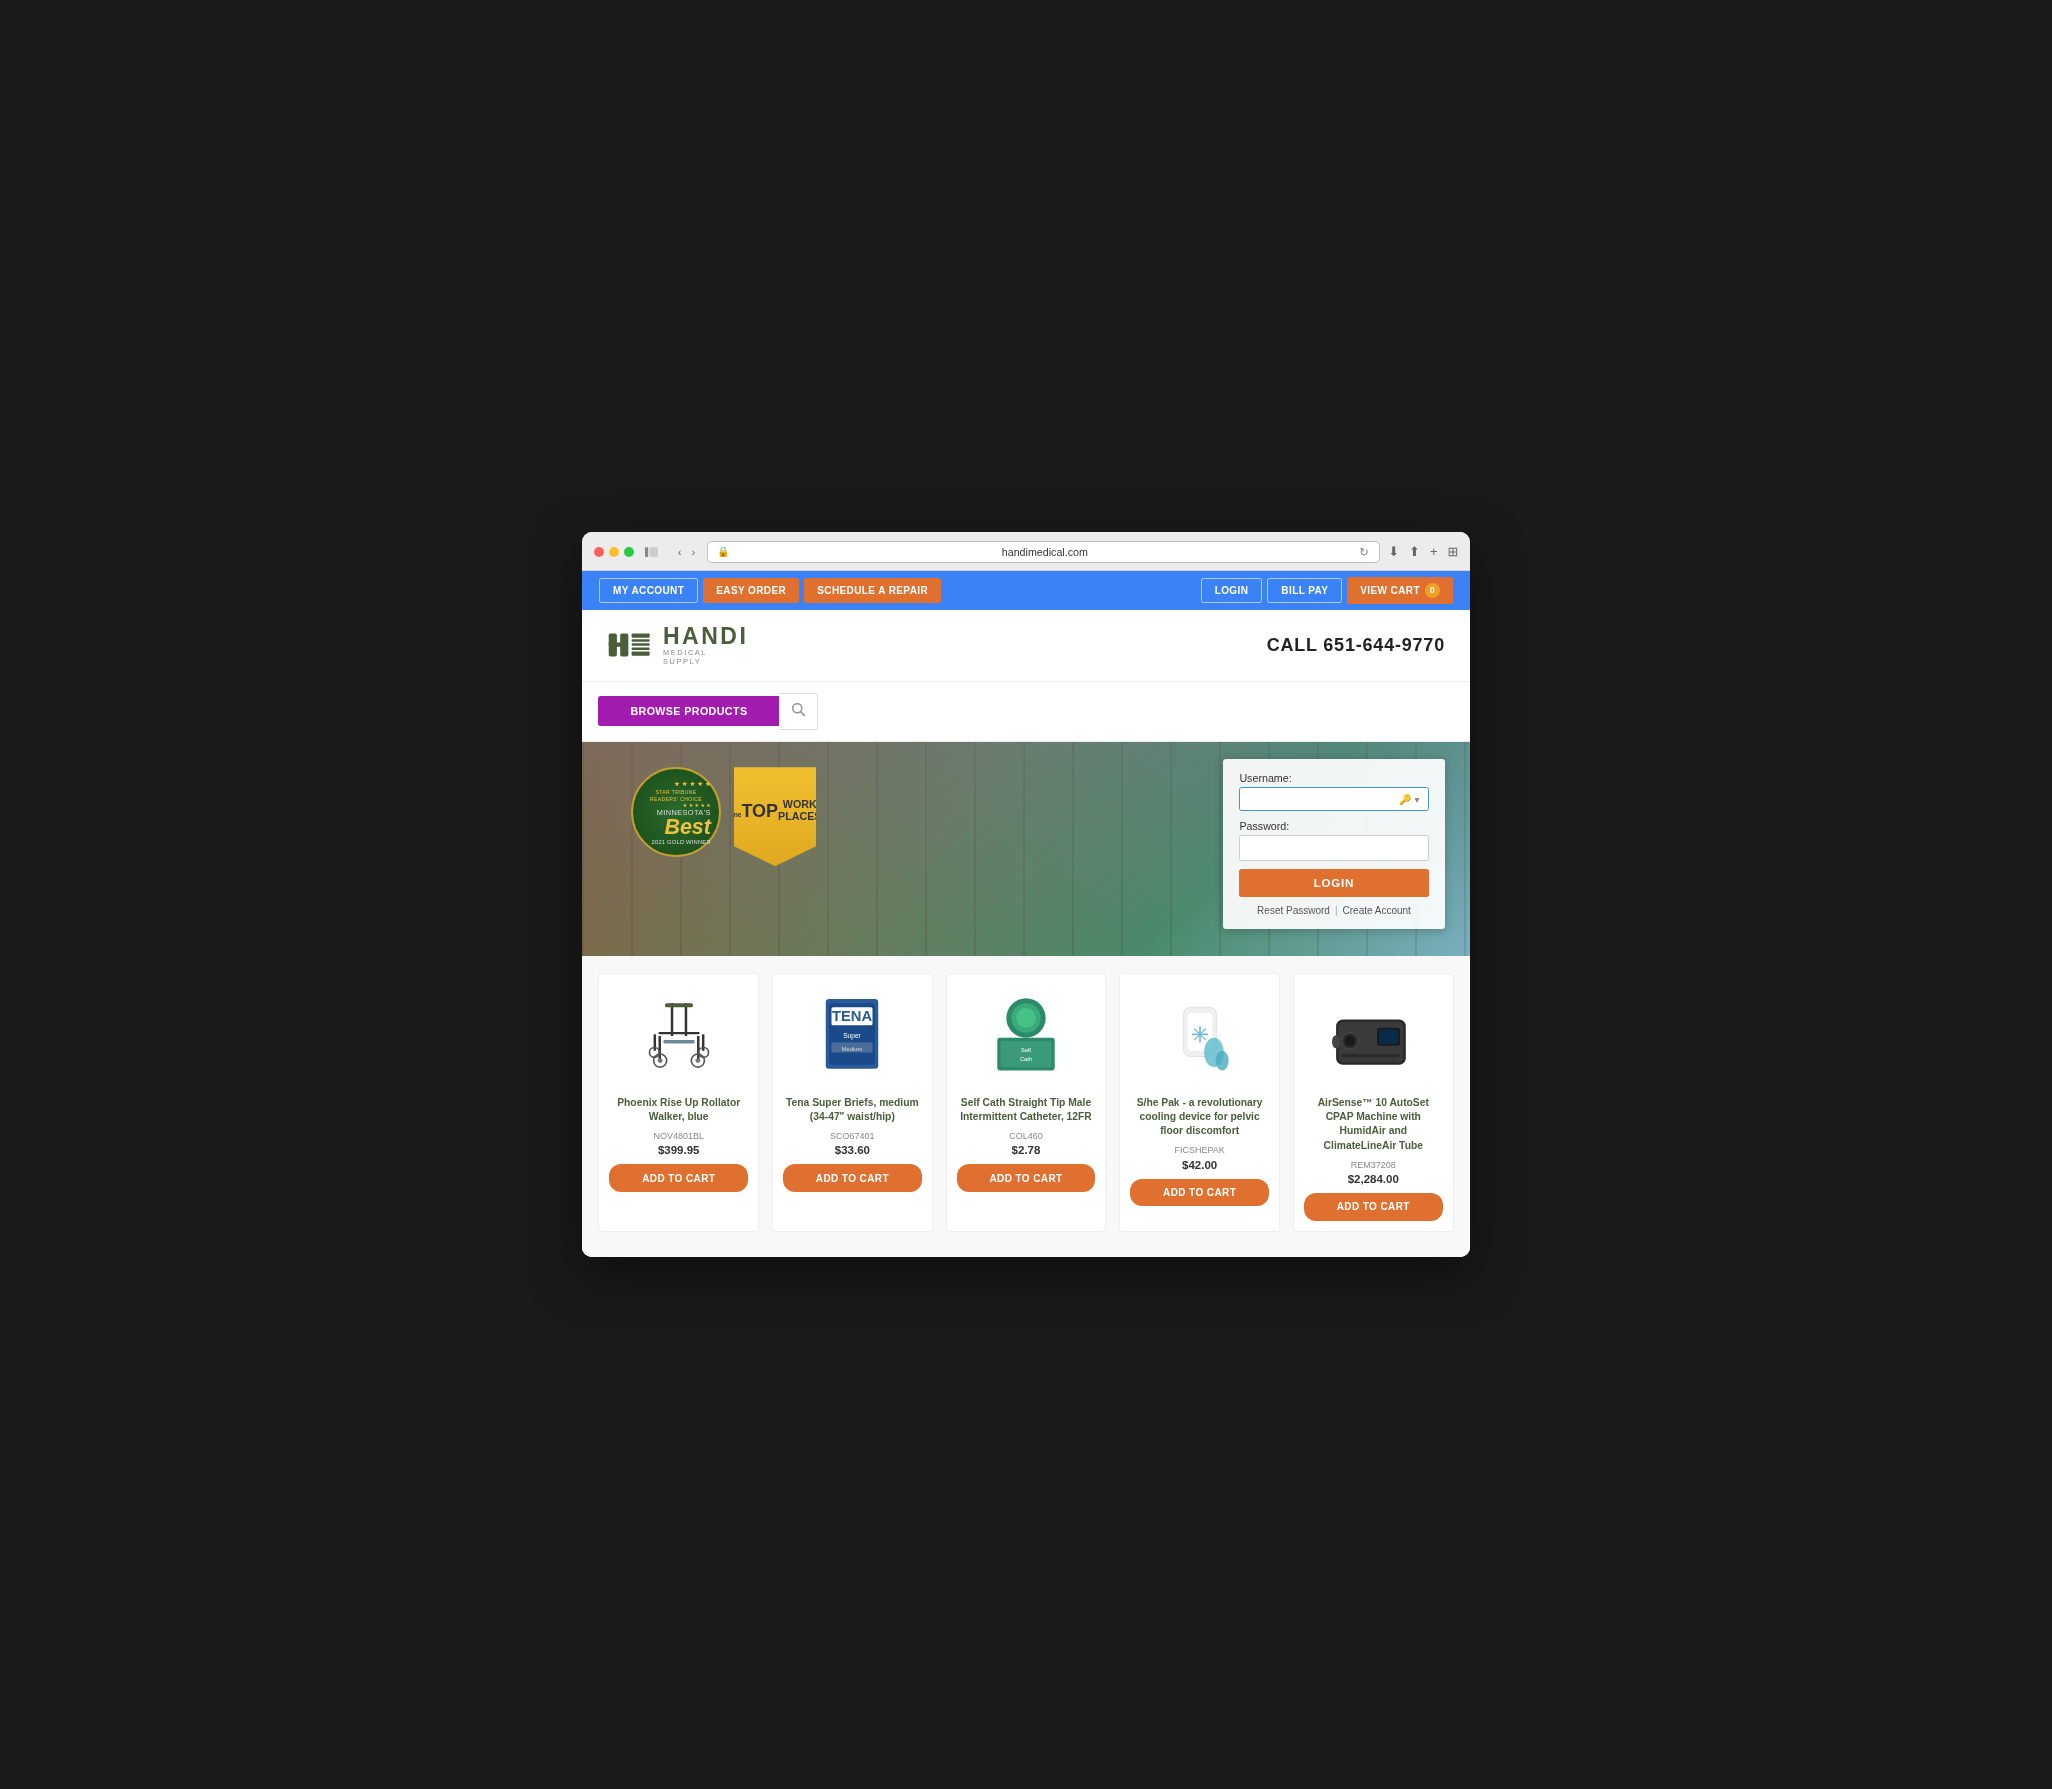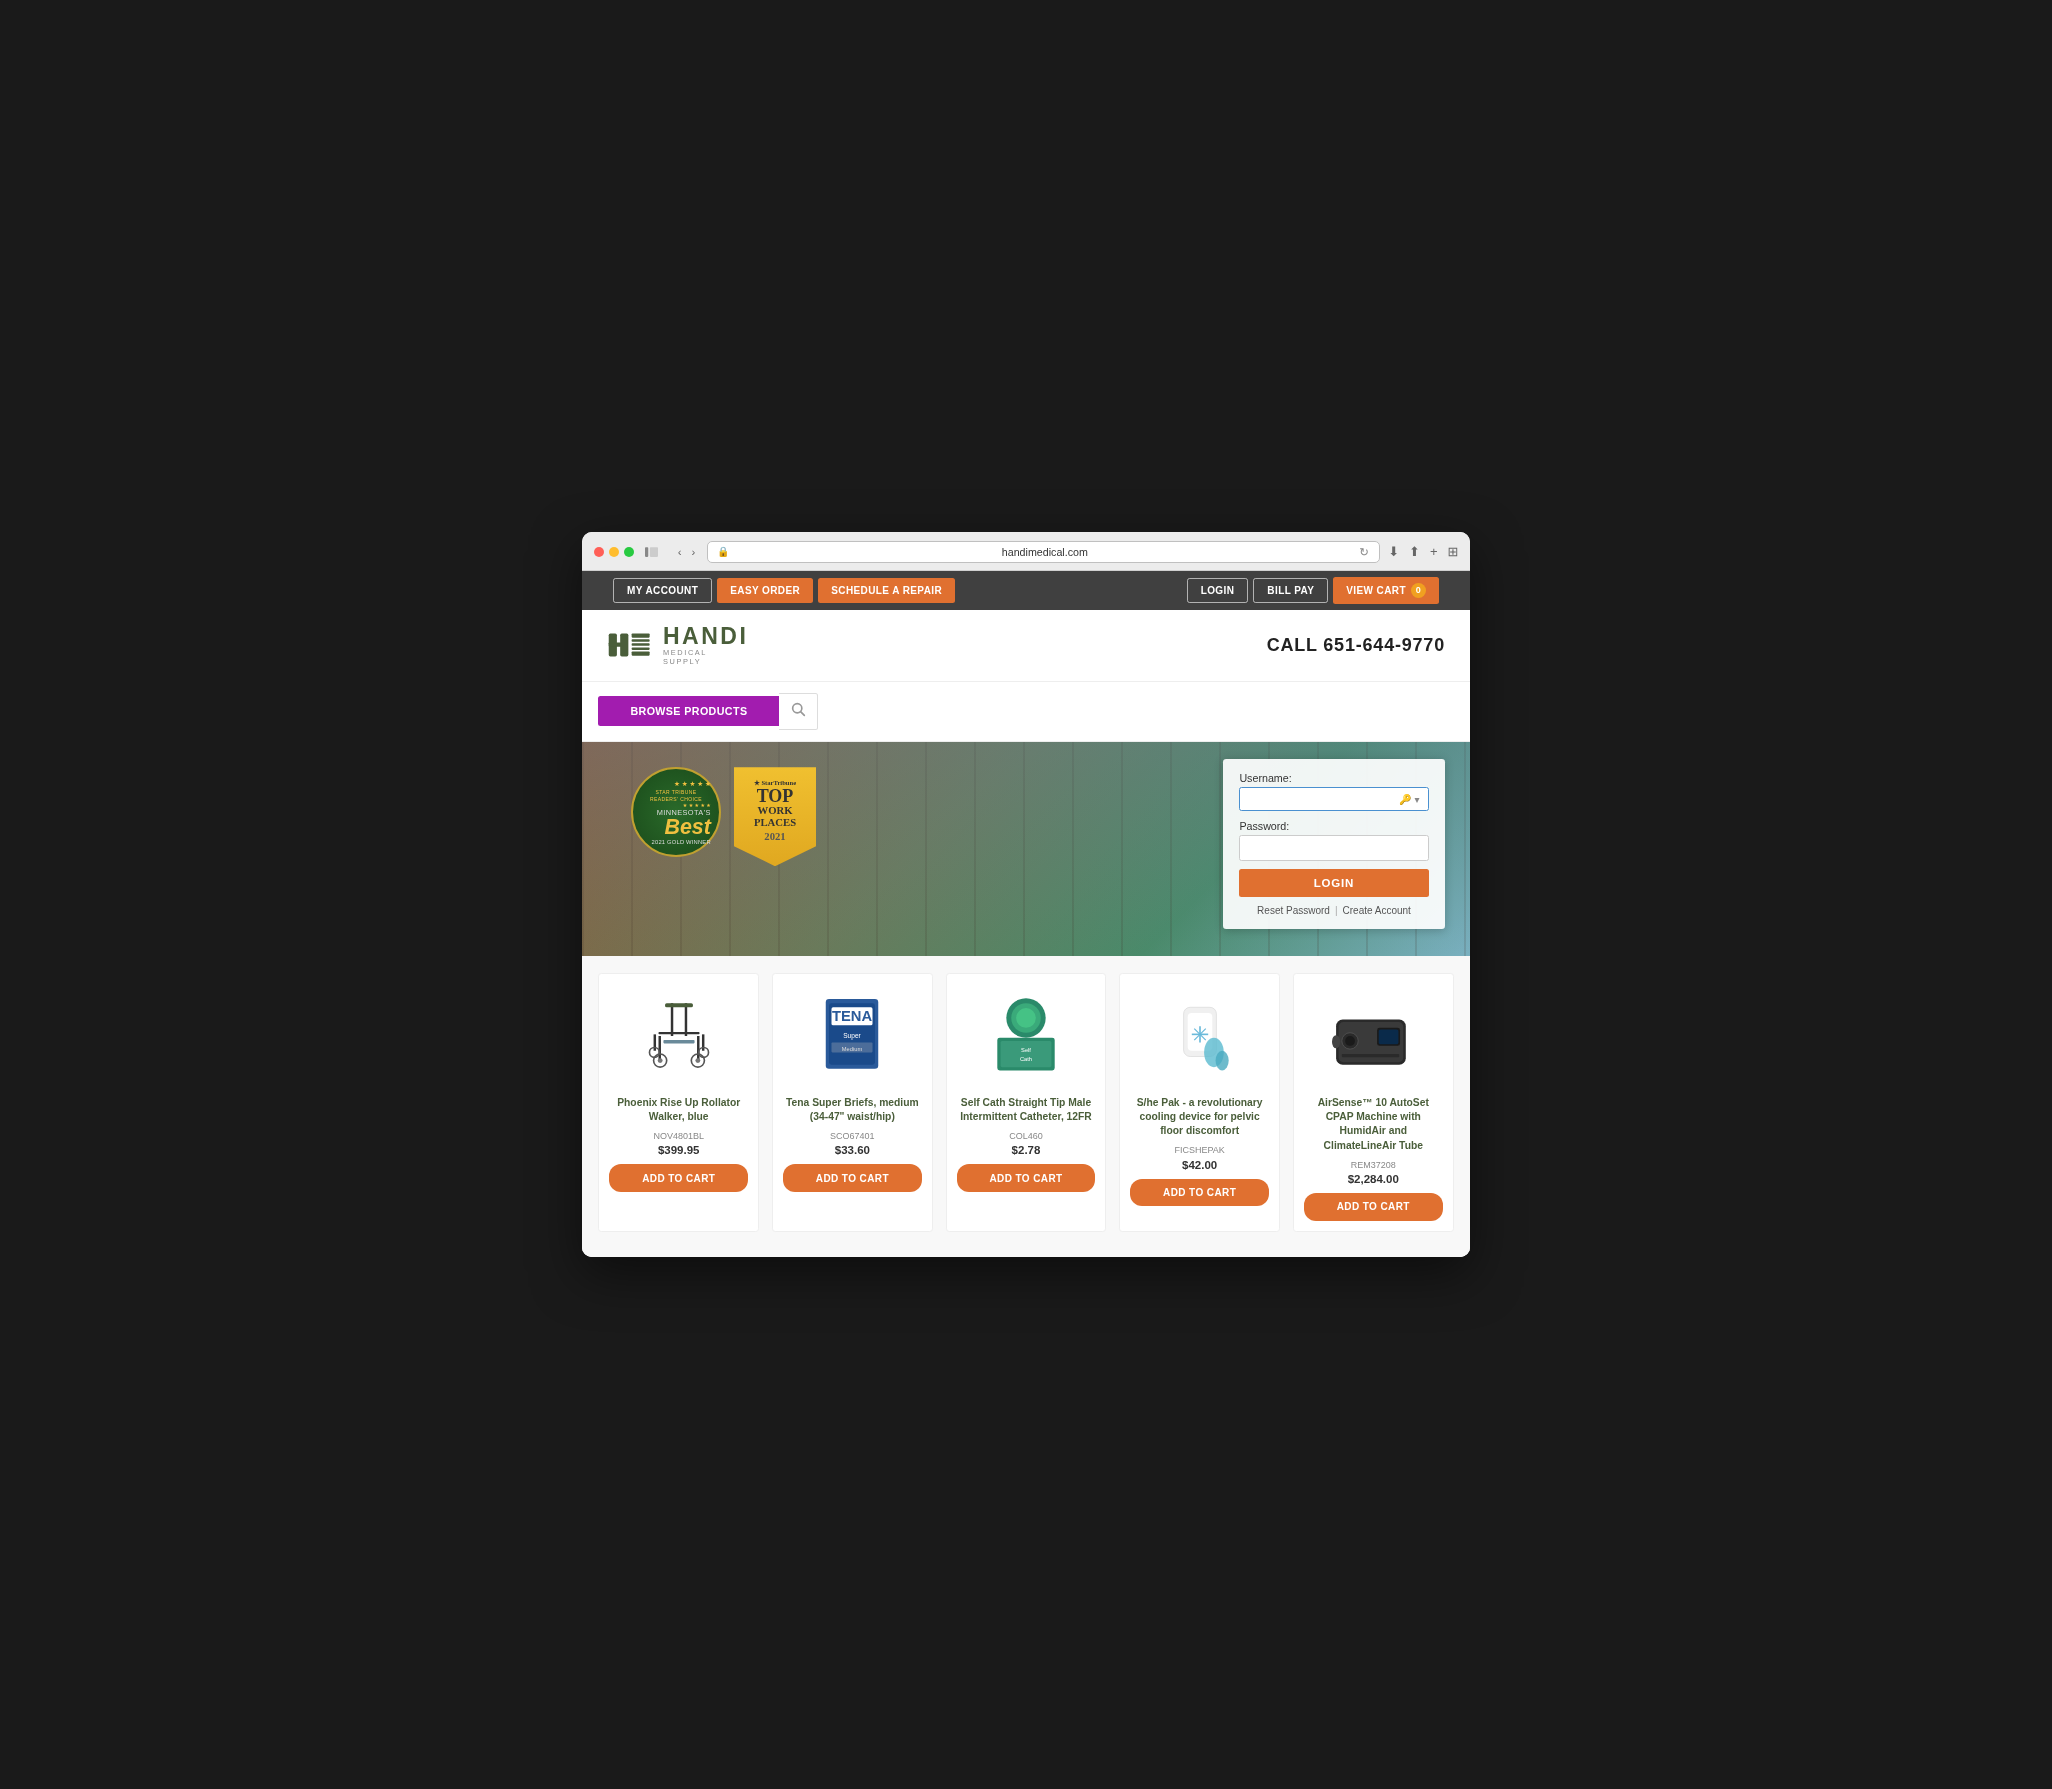--- a/index.html
+++ b/index.html
@@ -76,22 +76,22 @@
       font-size: 13px;
     }
 
     
     .site-wrapper {
       background: #fff;
     }
 
     
     .top-nav {
-      background: #404040;
-      padding: 0 31px;
+      background: #3b82f6;
+      padding: 0 17px;
       display: flex;
       align-items: center;
       justify-content: space-between;
       height: 39px;
     }
     .top-nav-left {
       display: flex;
       gap: 5px;
     }
     .top-nav-right {
@@ -296,27 +296,26 @@
       color: #ddd;
       text-transform: uppercase;
       letter-spacing: 0.2px;
     }
     .badge-top-work {
       width: 82px;
       height: 99px;
       background: linear-gradient(180deg, #f0c030 0%, #e0a820 100%);
       clip-path: polygon(0 0, 100% 0, 100% 80%, 50% 100%, 0 80%);
       display: flex;
-      flex-direction: column;
+      flex-direction: row;
       align-items: center;
       justify-content: center;
       padding: 8.2px 6.6px 20px;
       color: #333;
       text-align: center;
-      font-family: Liberation Serif, serif;
     }
     .badge-star-tribune-top {
       font-size: 6.6px;
       font-weight: bold;
       color: #333;
       display: flex;
       align-items: center;
       gap: 2.5px;
     }
 

